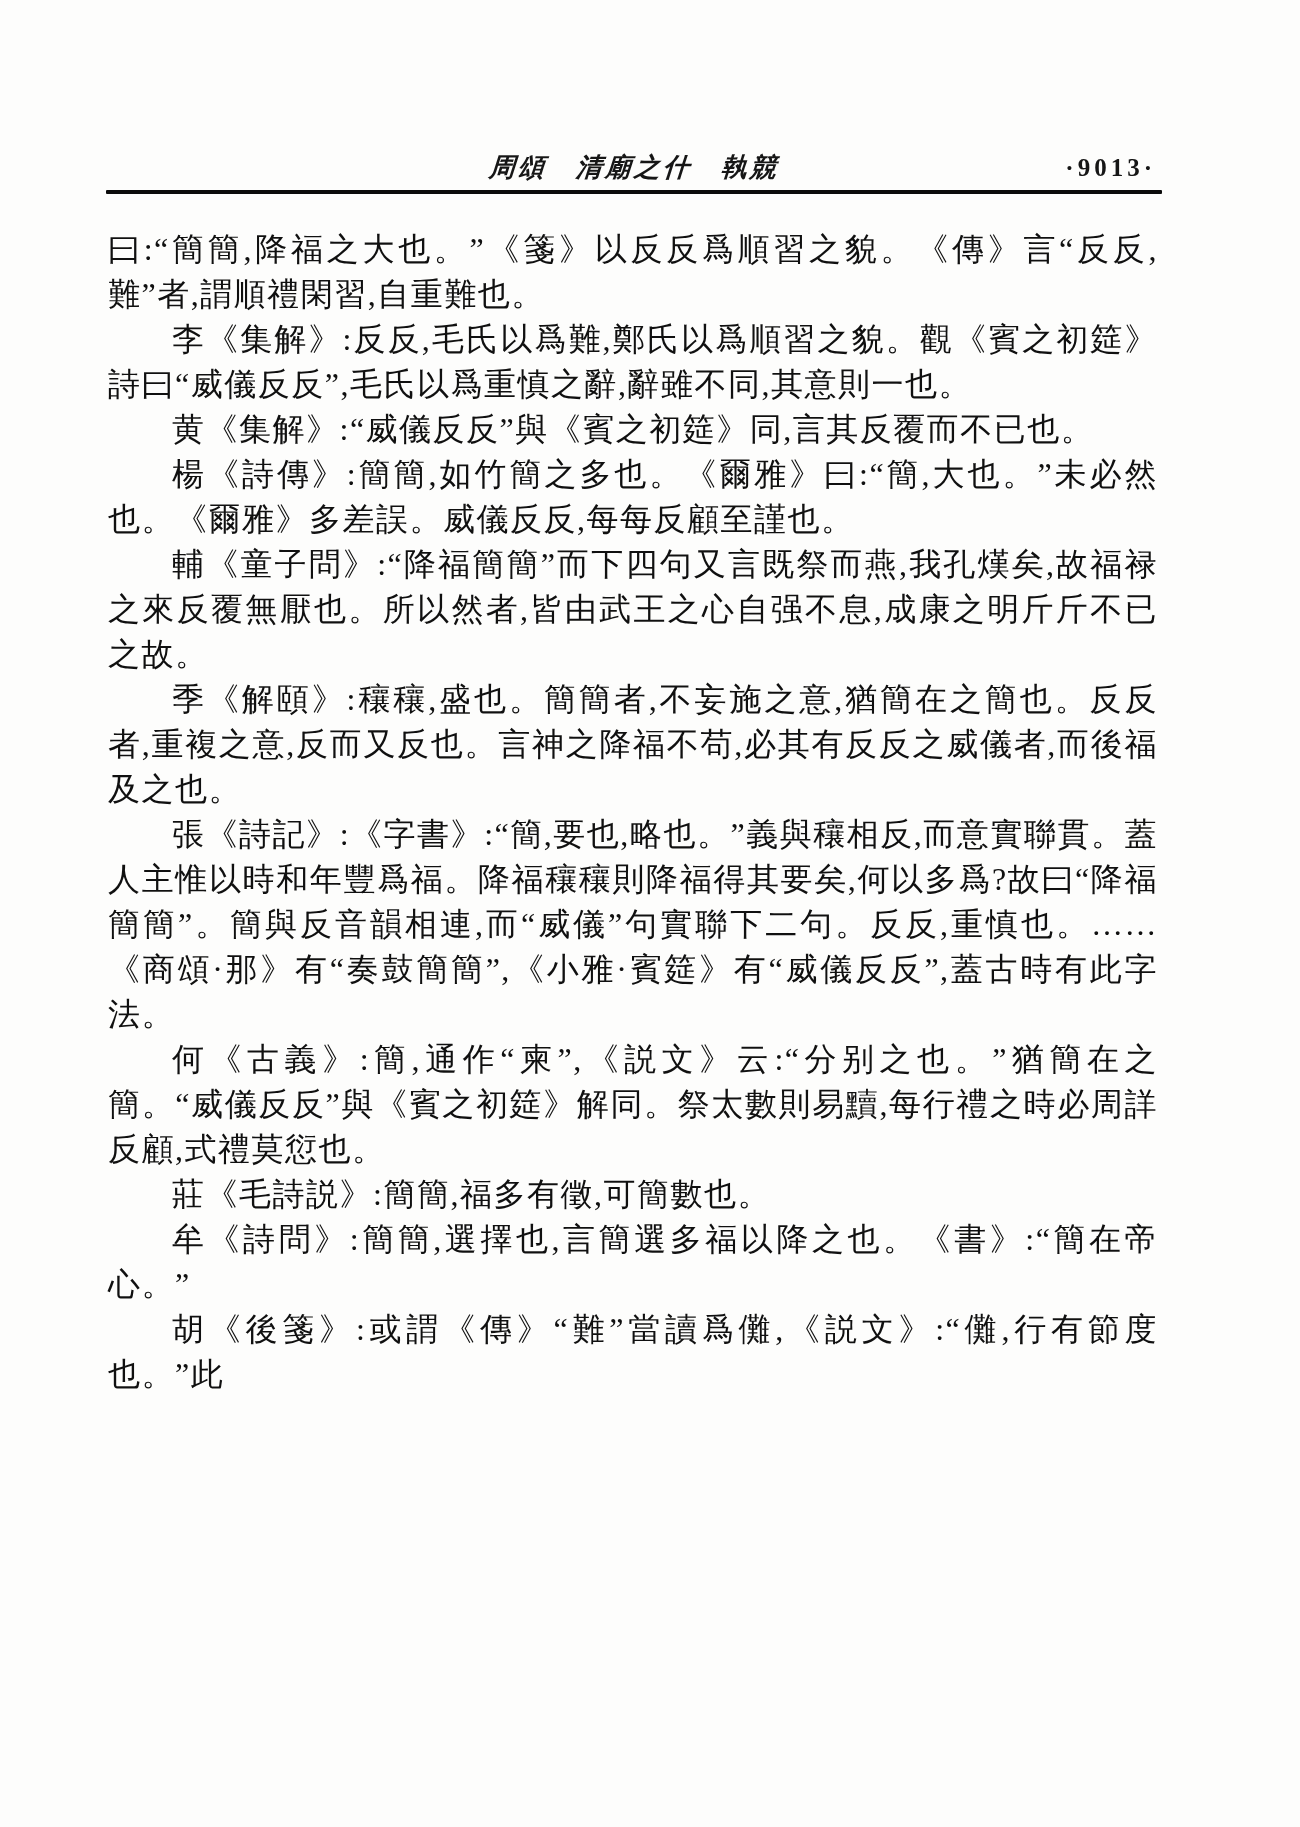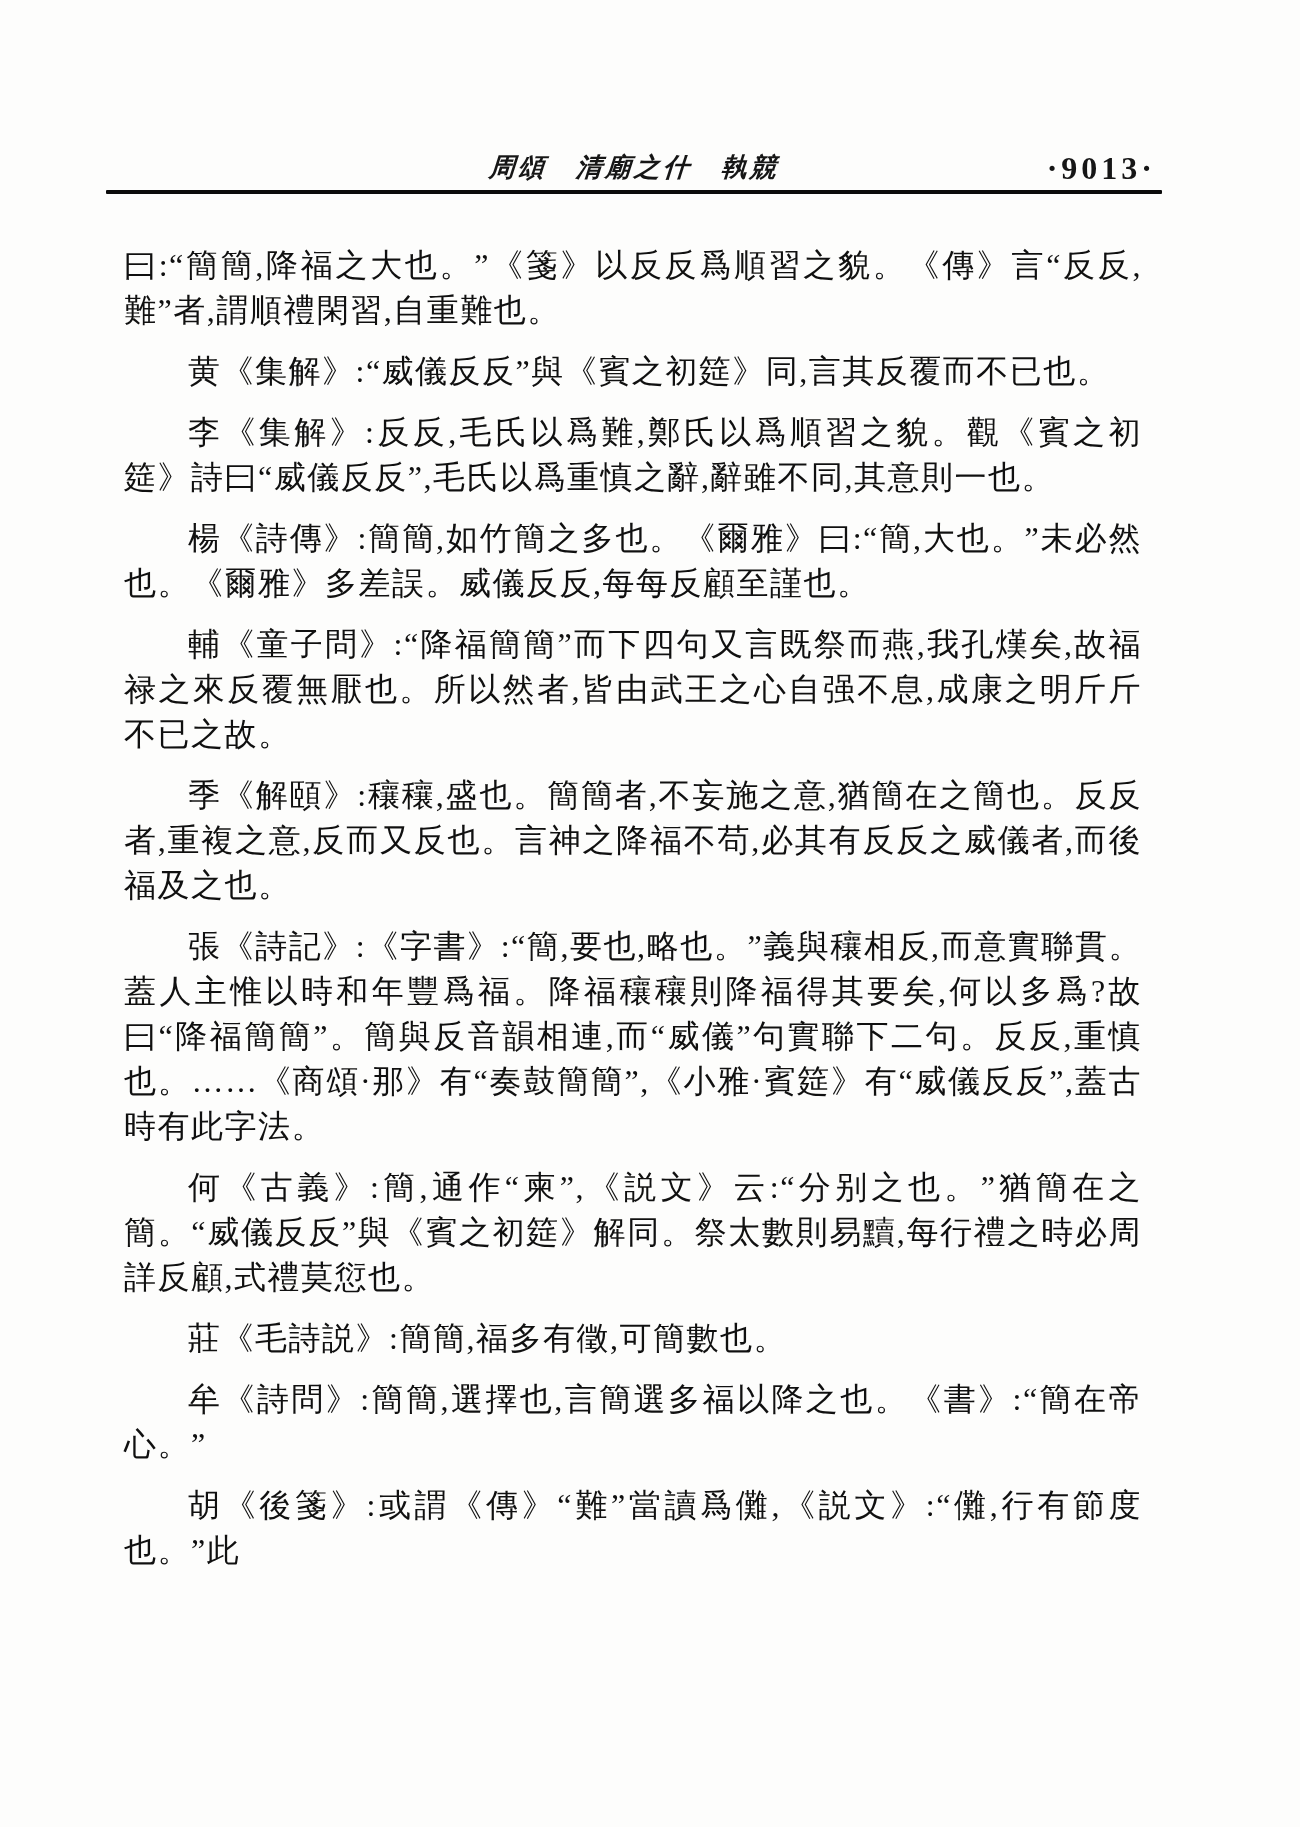--- a/index.html
+++ b/index.html
@@ -34,21 +34,21 @@
     font-style: italic;
     transform: skewX(-4deg);
     color: #161616;
   }
   .page-number {
     position: absolute;
     right: 4px;
     top: 0;
     height: 40px;
     line-height: 40px;
-    font-size: 32px;
+    font-size: 25px;
     letter-spacing: 4px;
     font-weight: bold;
     font-style: normal;
     color: #161616;
   }
   .header-rule {
     position: absolute;
     top: 190px;
     left: 106px;
     width: 1056px;
@@ -61,21 +61,21 @@
     top: 227px;
     left: 108px;
     width: 1050px;
     font-size: 32px;
     line-height: 45px;
     letter-spacing: 1.5px;
     text-align: justify;
     color: #101010;
   }
   .body-text p {
-    margin: 16px;
+    margin: 0;
     padding: 0;
     text-indent: 2em;
   }
   .body-text p.continuation {
     text-indent: 0;
   }
 </style>
 </head>
 <body>
 
@@ -83,22 +83,22 @@
 
   <div class="running-header">
     <span class="running-title">周頌　清廟之什　執競</span>
     <span class="page-number">·9013·</span>
   </div>
 
   <div class="header-rule"></div>
 
   <div class="body-text">
     <p class="continuation">曰:“簡簡,降福之大也。”《箋》以反反爲順習之貌。《傳》言“反反,難”者,謂順禮閑習,自重難也。</p>
+    <p>李《集解》:反反,毛氏以爲難,鄭氏以爲順習之貌。觀《賓之初筵》詩曰“威儀反反”,毛氏以爲重慎之辭,辭雖不同,其意則一也。</p>
     <p>黄《集解》:“威儀反反”與《賓之初筵》同,言其反覆而不已也。</p>
-    <p>李《集解》:反反,毛氏以爲難,鄭氏以爲順習之貌。觀《賓之初筵》詩曰“威儀反反”,毛氏以爲重慎之辭,辭雖不同,其意則一也。</p>
     <p>楊《詩傳》:簡簡,如竹簡之多也。《爾雅》曰:“簡,大也。”未必然也。《爾雅》多差誤。威儀反反,每每反顧至謹也。</p>
     <p>輔《童子問》:“降福簡簡”而下四句又言既祭而燕,我孔熯矣,故福禄之來反覆無厭也。所以然者,皆由武王之心自强不息,成康之明斤斤不已之故。</p>
     <p>季《解頤》:穰穰,盛也。簡簡者,不妄施之意,猶簡在之簡也。反反者,重複之意,反而又反也。言神之降福不苟,必其有反反之威儀者,而後福及之也。</p>
     <p>張《詩記》:《字書》:“簡,要也,略也。”義與穰相反,而意實聯貫。蓋人主惟以時和年豐爲福。降福穰穰則降福得其要矣,何以多爲?故曰“降福簡簡”。簡與反音韻相連,而“威儀”句實聯下二句。反反,重慎也。……《商頌·那》有“奏鼓簡簡”,《小雅·賓筵》有“威儀反反”,蓋古時有此字法。</p>
     <p>何《古義》:簡,通作“柬”,《説文》云:“分别之也。”猶簡在之簡。“威儀反反”與《賓之初筵》解同。祭太數則易黷,每行禮之時必周詳反顧,式禮莫愆也。</p>
     <p>莊《毛詩説》:簡簡,福多有徵,可簡數也。</p>
     <p>牟《詩問》:簡簡,選擇也,言簡選多福以降之也。《書》:“簡在帝心。”</p>
     <p>胡《後箋》:或謂《傳》“難”當讀爲儺,《説文》:“儺,行有節度也。”此</p>
   </div>
 

